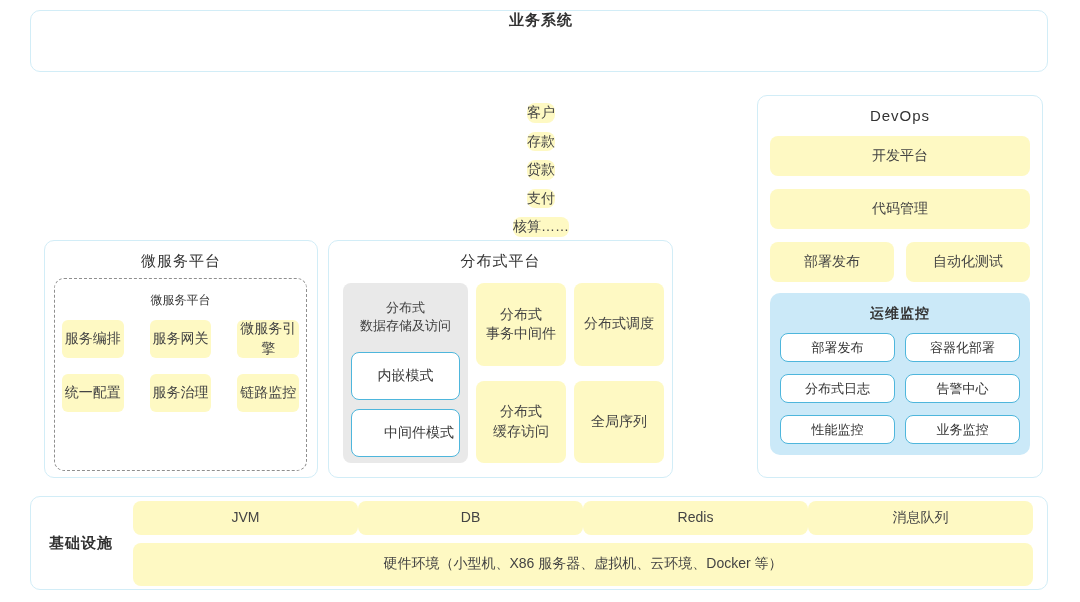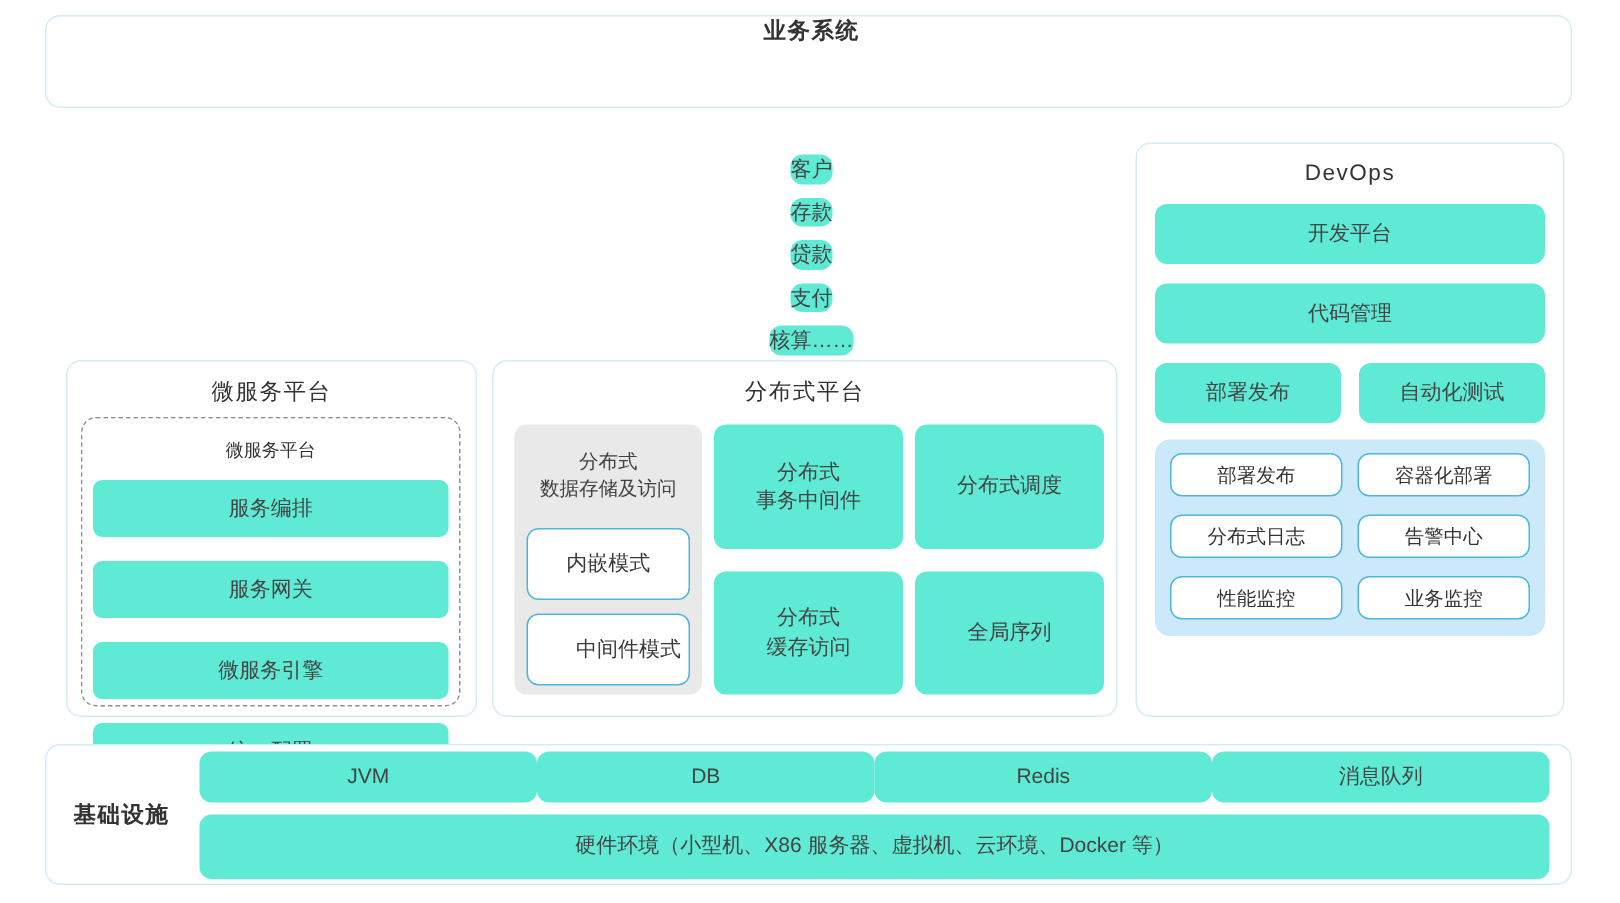--- a/index.html
+++ b/index.html
@@ -10,21 +10,21 @@
     color:#404040;
   }
   #canvas { position:absolute; left:0; top:0; width:1080px; height:602px; background:#fff; }
 
   .panel {
     position:absolute; background:#fff;
     border:1.5px solid #d2edf7; border-radius:10px;
   }
 
   .btn {
-    background:#5eead4; border-radius:8px;
+    background:#fef9c3; border-radius:8px;
     display:flex; align-items:center; justify-content:center;
     font-size:14px; color:#444; text-align:center; line-height:1.4;
   }
   .btn.blue { background:#c6e6f6; color:#3a3a3a; border-radius:6px; }
 
   .panel-title {
     text-align:center; padding-top:11px; font-size:15px; color:#333; font-weight:500;
     letter-spacing:1px;
   }
   .preline { white-space:pre-line; }
@@ -42,25 +42,25 @@
   .appfw-row .btn.small { flex:0 0 58px; font-size:13px; }
   .base-bar { margin:11px 13px 0; height:33px; border:1px solid #4eb6dc; border-radius:8px;
     background:#fff; color:#2aace0; font-weight:600; font-size:14px; letter-spacing:1px;
     display:flex; align-items:center; justify-content:center; }
 
   
   .micro { left:44px; top:240px; width:274px; height:238px; }
   .dashed { position:absolute; left:9px; right:10px; top:37px; bottom:6px;
     border:1px dashed #8f8f8f; border-radius:10px; padding:6px 7px; }
   .dashed-title { text-align:center; font-size:12px; color:#333; margin:7px 0 11px; }
-  .grid2 { display:grid; grid-template-columns:1fr; gap:16px 26px; }
+  .grid2 { display:grid; grid-template-columns:1fr 1fr 1fr; gap:16px 26px; }
   .grid2 .btn { height:38px; border-radius:6px; }
 
   
-  .dist { left:328px; top:240px; width:417px; height:238px; }
+  .dist { left:328px; top:240px; width:345px; height:238px; }
   .dist-body { position:absolute; left:14px; right:8px; top:42px; bottom:14px;
     display:flex; gap:8px; }
   .storage { flex:0 0 125px; background:#e9e9e9; border-radius:8px; padding:6px 8px; }
   .storage-label { text-align:center; font-size:13px; line-height:1.4; padding-top:10px; color:#404040; }
   .mode { height:48px; background:#fff; border:1px solid #4eb6dc; border-radius:8px;
     display:flex; align-items:center; justify-content:center; font-size:14px; color:#3a3a3a; }
   .mode.m1 { margin-top:17px; } .mode.m2 { margin-top:9px;padding-left:27px; }
   .dist-col { flex:1; display:flex; flex-direction:column; gap:15px; }
   .dist-col .btn { flex:1; }
 
@@ -103,20 +103,21 @@
   <section class="panel micro">
     <div class="panel-title">微服务平台</div>
     <div class="dashed">
       <div class="dashed-title">微服务平台</div>
       <div class="grid2">
         <div class="btn">服务编排</div>
         <div class="btn">服务网关</div>
         <div class="btn">微服务引擎</div>
         <div class="btn">统一配置</div>
         <div class="btn">服务治理</div>
+        <div class="btn">链路监控</div>
       </div>
     </div>
   </section>
 
   <section class="panel dist">
     <div class="panel-title">分布式平台</div>
     <div class="dist-body">
       <div class="storage">
         <div class="storage-label preline">分布式
 数据存储及访问</div>
@@ -140,20 +141,21 @@
     <div class="panel-title">DevOps</div>
     <div class="btn full">开发平台</div>
     <div class="devops-row">
       <div class="btn">代码管理</div>
     </div>
     <div class="devops-row">
       <div class="btn">部署发布</div>
       <div class="btn">自动化测试</div>
     </div>
     <div class="monitor">
+      <div class="monitor-title">运维监控</div>
       <div class="grid2m">
         <div class="mcell">部署发布</div>
         <div class="mcell">容器化部署</div>
         <div class="mcell">分布式日志</div>
         <div class="mcell">告警中心</div>
         <div class="mcell">性能监控</div>
         <div class="mcell">业务监控</div>
       </div>
     </div>
   </section>

